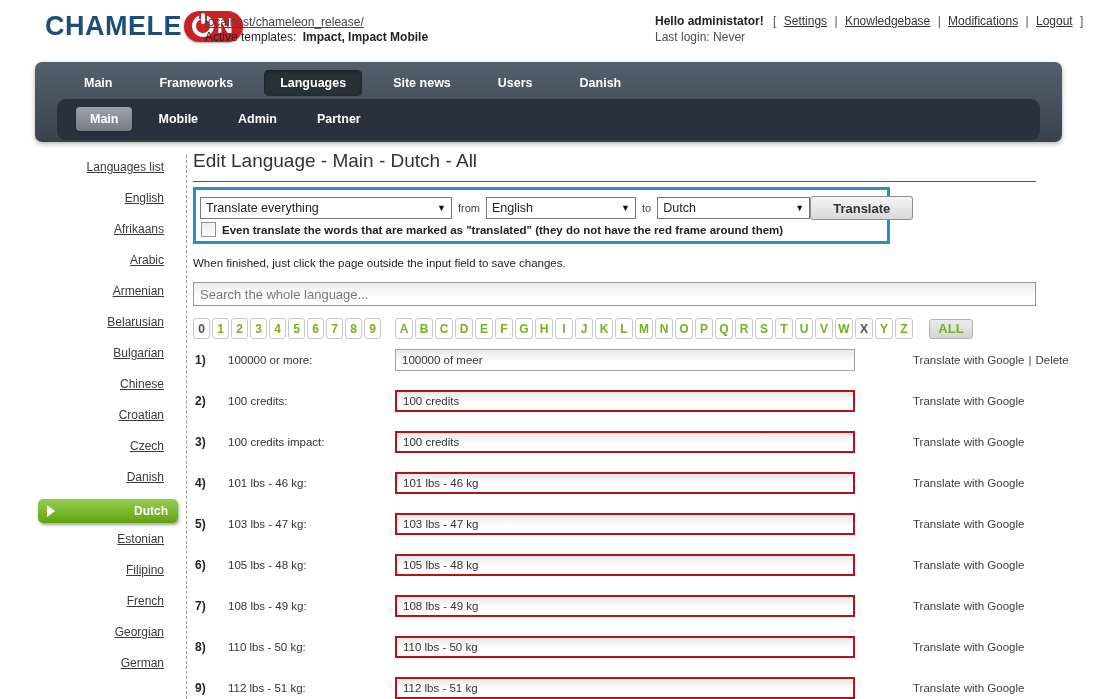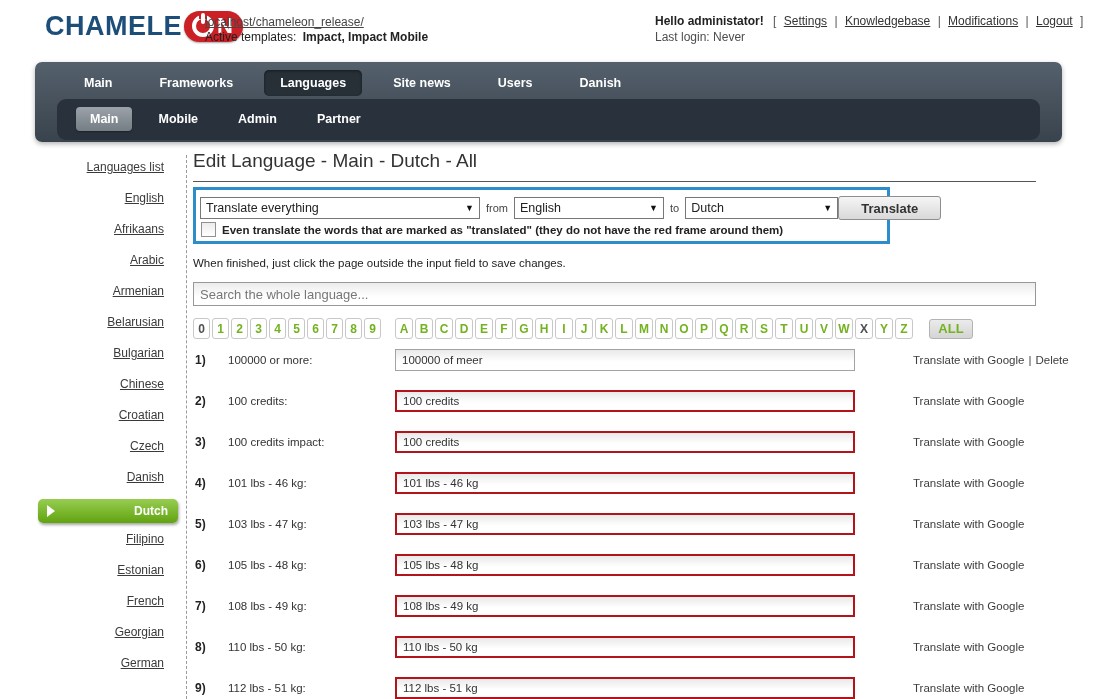--- a/index.html
+++ b/index.html
@@ -184,25 +184,25 @@
       <div class="side-row">
 
     <span class="side-label">Danish</span>
   </div>
       <div class="side-row active">
     <span class="play"></span>
     <span class="side-label">Dutch</span>
   </div>
       <div class="side-row">
 
+    <span class="side-label">Estonian</span>
+  </div>
+      <div class="side-row">
+
     <span class="side-label">Filipino</span>
-  </div>
-      <div class="side-row">
-
-    <span class="side-label">Estonian</span>
   </div>
       <div class="side-row">
 
     <span class="side-label">French</span>
   </div>
       <div class="side-row">
 
     <span class="side-label">Georgian</span>
   </div>
       <div class="side-row">
@@ -210,21 +210,21 @@
     <span class="side-label">German</span>
   </div>
     </div>
   <div class="divider"></div>
 
   <div class="main">
     <div class="page-title">Edit Language - Main - Dutch - All</div>
 
     <div class="tr-panel">
       <div class="tr-row1">
-        <div class="sel" style="width:280px;">
+        <div class="sel" style="width:252px;">
           <span>Translate everything</span>
           <span class="arrow">▼</span>
         </div>
         <span class="lbl-small">from</span>
         <div class="sel" style="width:150px;">
           <span>English</span>
           <span class="arrow">▼</span>
         </div>
         <span class="lbl-small">to</span>
         <div class="sel" style="width:153px;">

